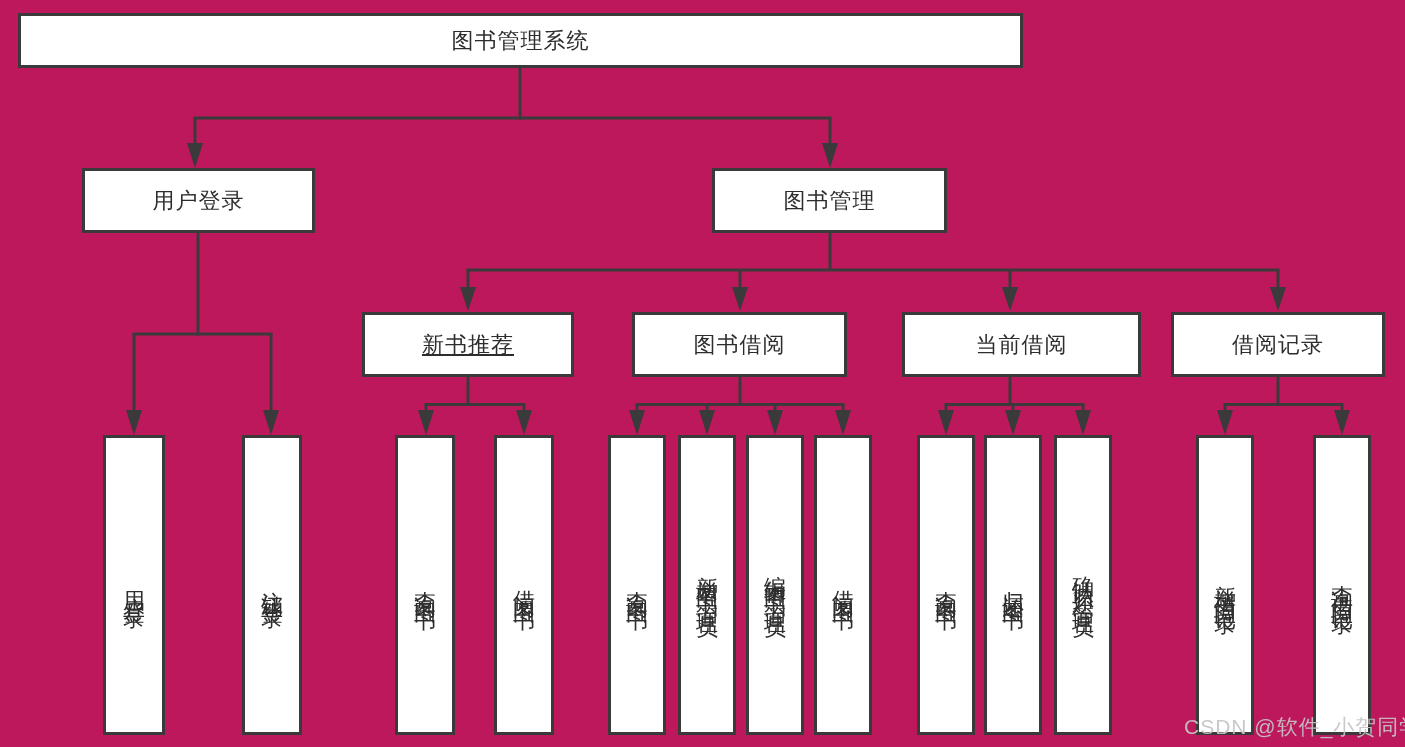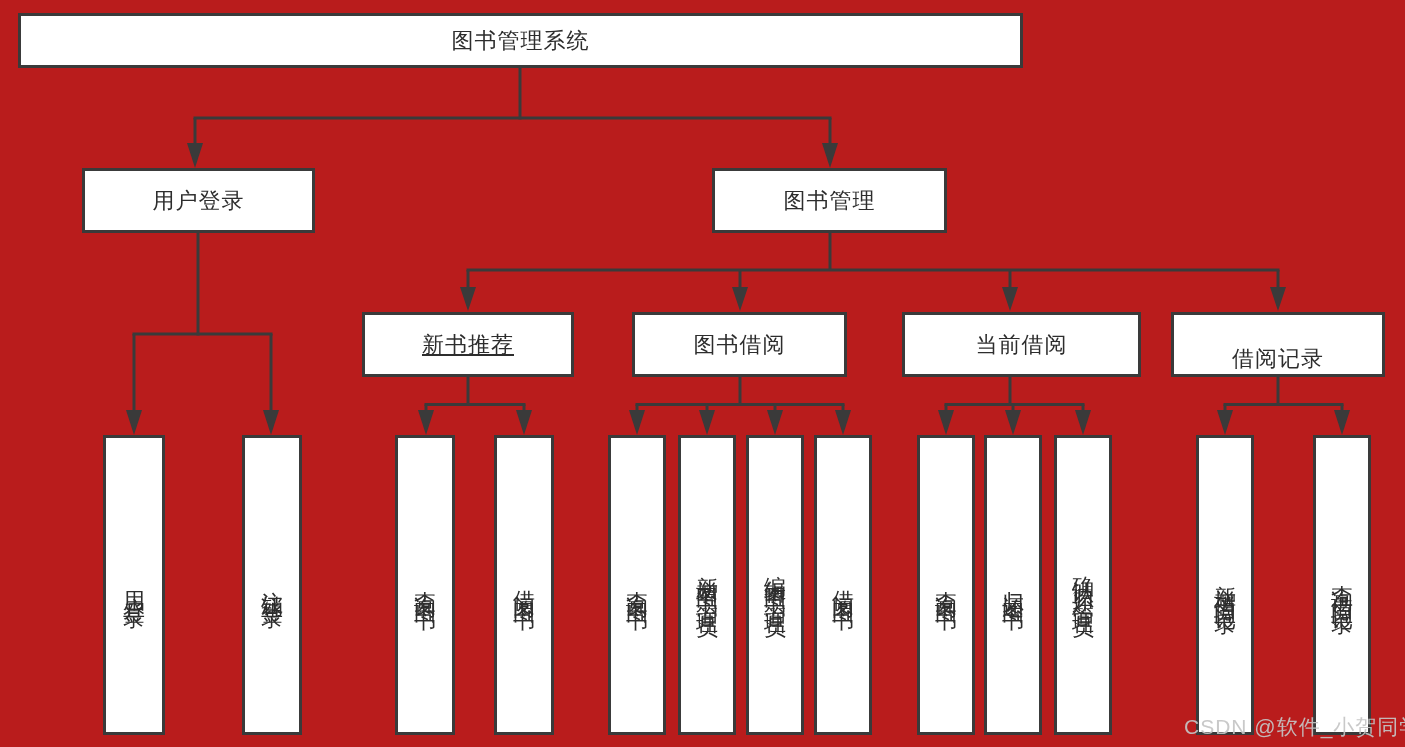--- a/index.html
+++ b/index.html
@@ -4,21 +4,21 @@
 <style>
   html, body { margin: 0; padding: 0; }
   body {
     font-family: "Liberation Sans", sans-serif;
     background: #ffffff;
   }
   #stage {
     position: relative;
     width: 1405px;
     height: 747px;
-    background: #b91c1c;
+    background: #be185d;
     overflow: hidden;
   }
   #connectors {
     position: absolute;
     left: 0; top: 0;
     width: 1405px; height: 747px;
   }
   .node {
     position: absolute;
     box-sizing: border-box;
@@ -161,21 +161,21 @@
 
   <div class="node" style="left:362px; top:312px; width:212px; height:65px;text-decoration:underline;">
     <span>新书推荐</span>
   </div>
   <div class="node" style="left:632px; top:312px; width:215px; height:65px;">
     <span>图书借阅</span>
   </div>
   <div class="node" style="left:902px; top:312px; width:239px; height:65px;">
     <span>当前借阅</span>
   </div>
-  <div class="node" style="left:1171px; top:312px; width:214px; height:65px;align-items:flex-end;">
+  <div class="node" style="left:1171px; top:312px; width:214px; height:65px;">
     <span>借阅记录</span>
   </div>
 
   <div class="leaf" style="left:103px; width:62px;">
     <span>用户登录</span>
   </div>
   <div class="leaf" style="left:242px;">
     <span>注销登录</span>
   </div>
 

